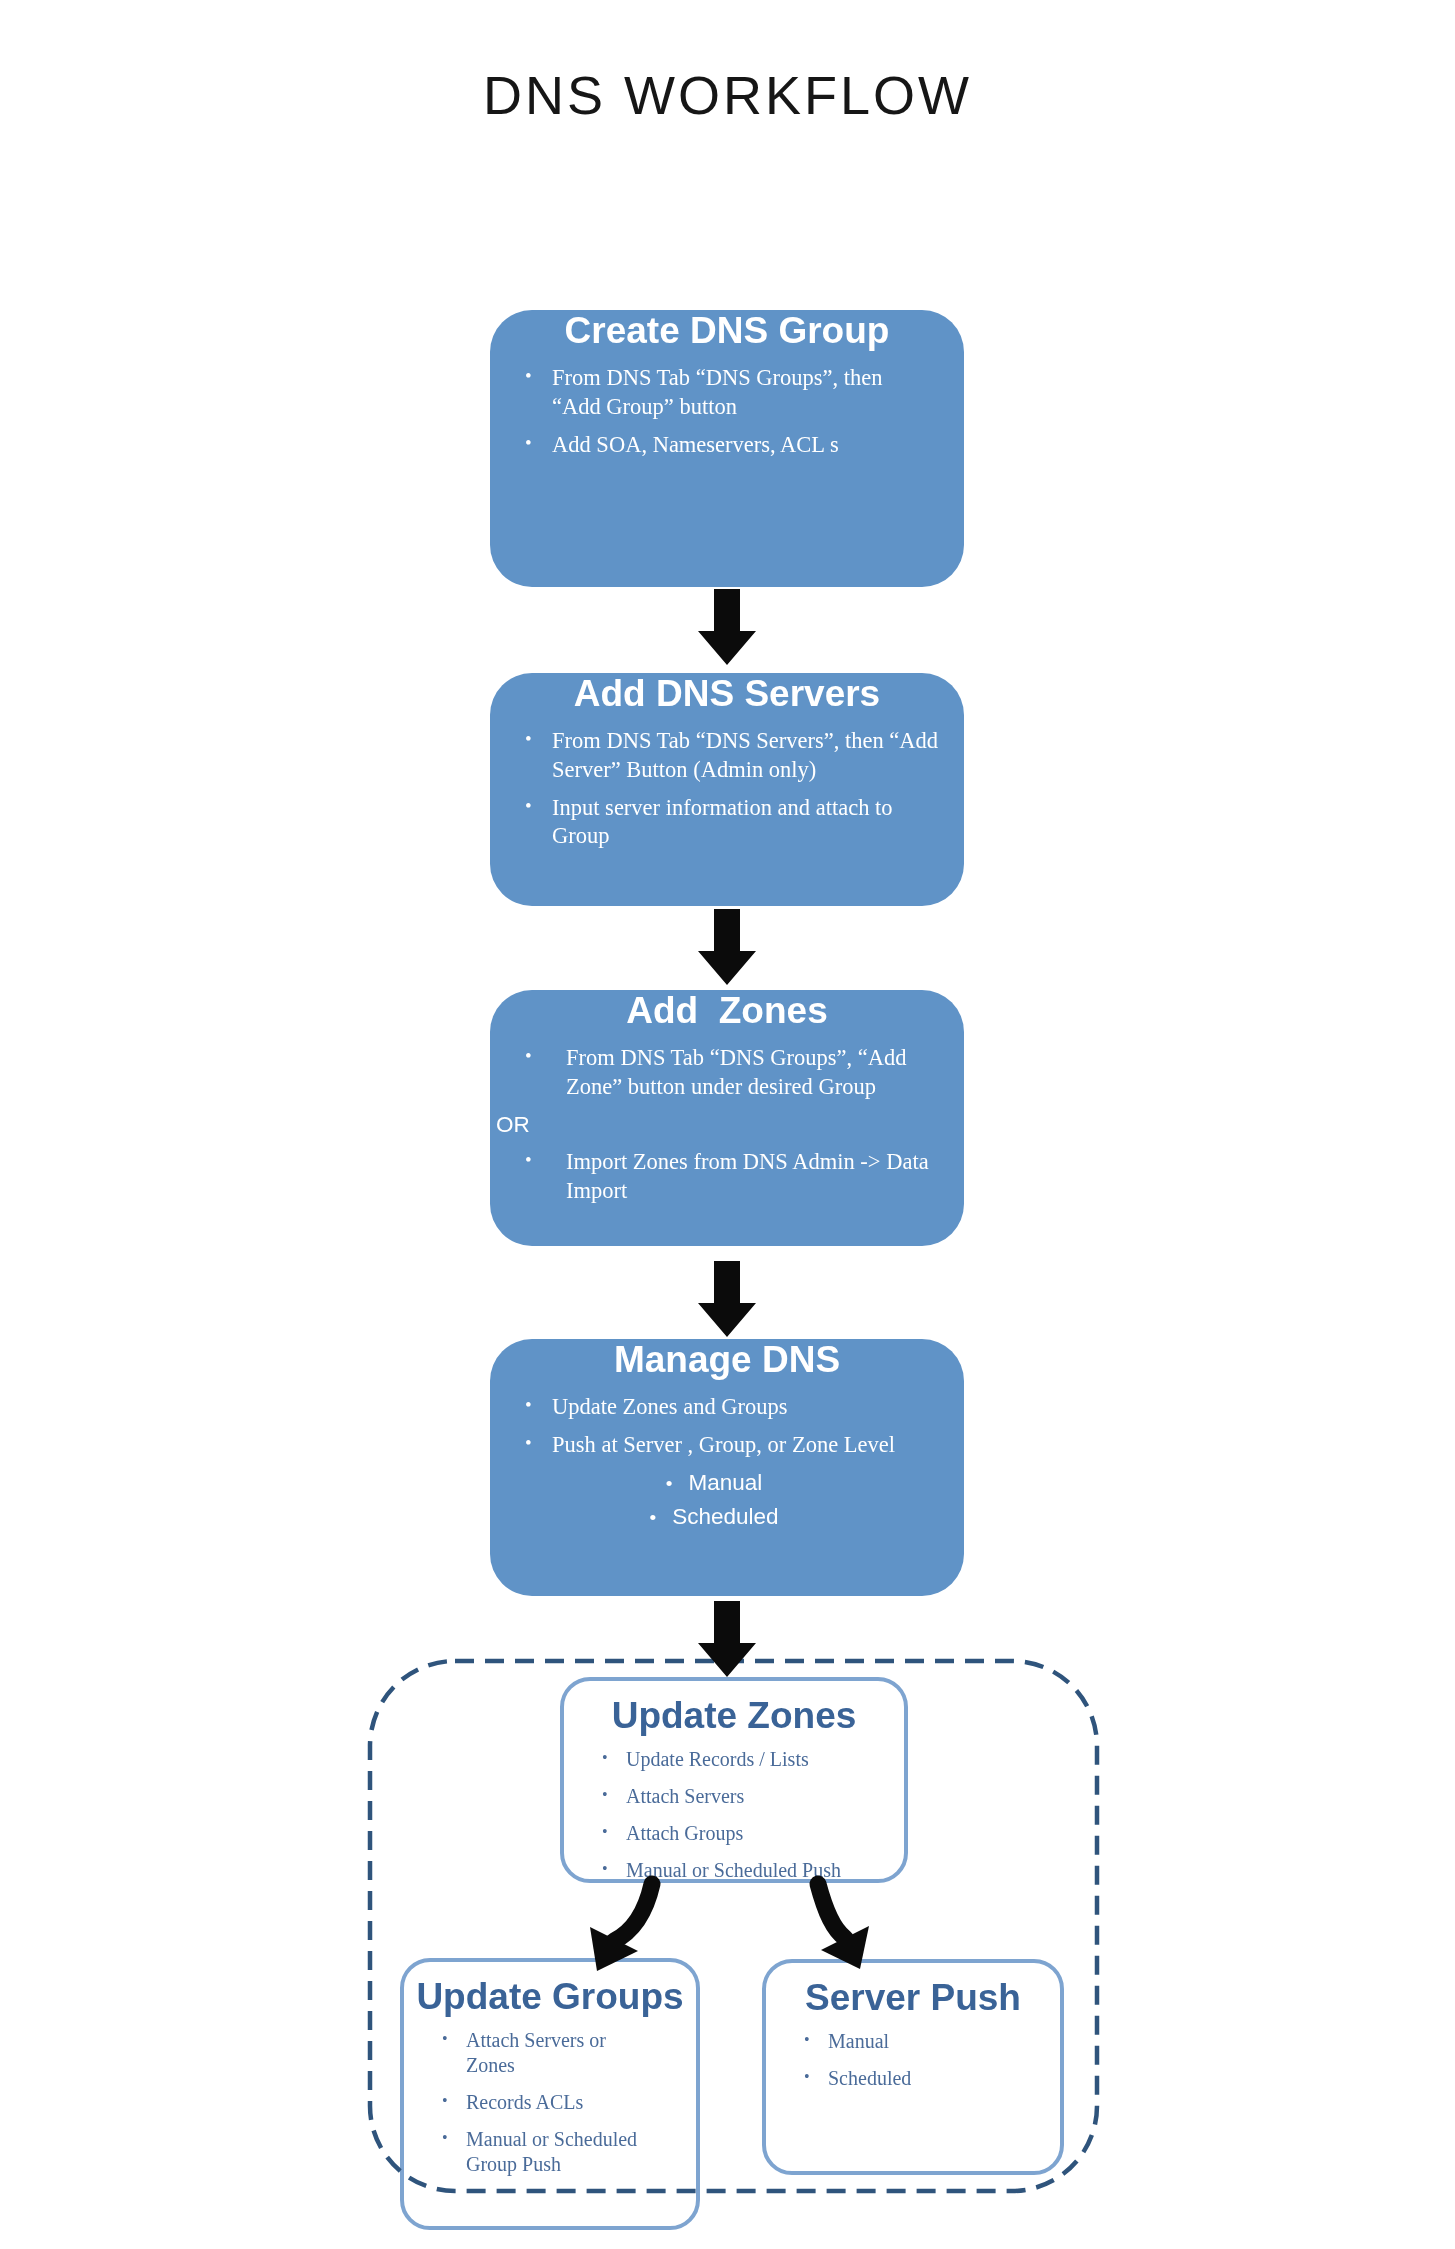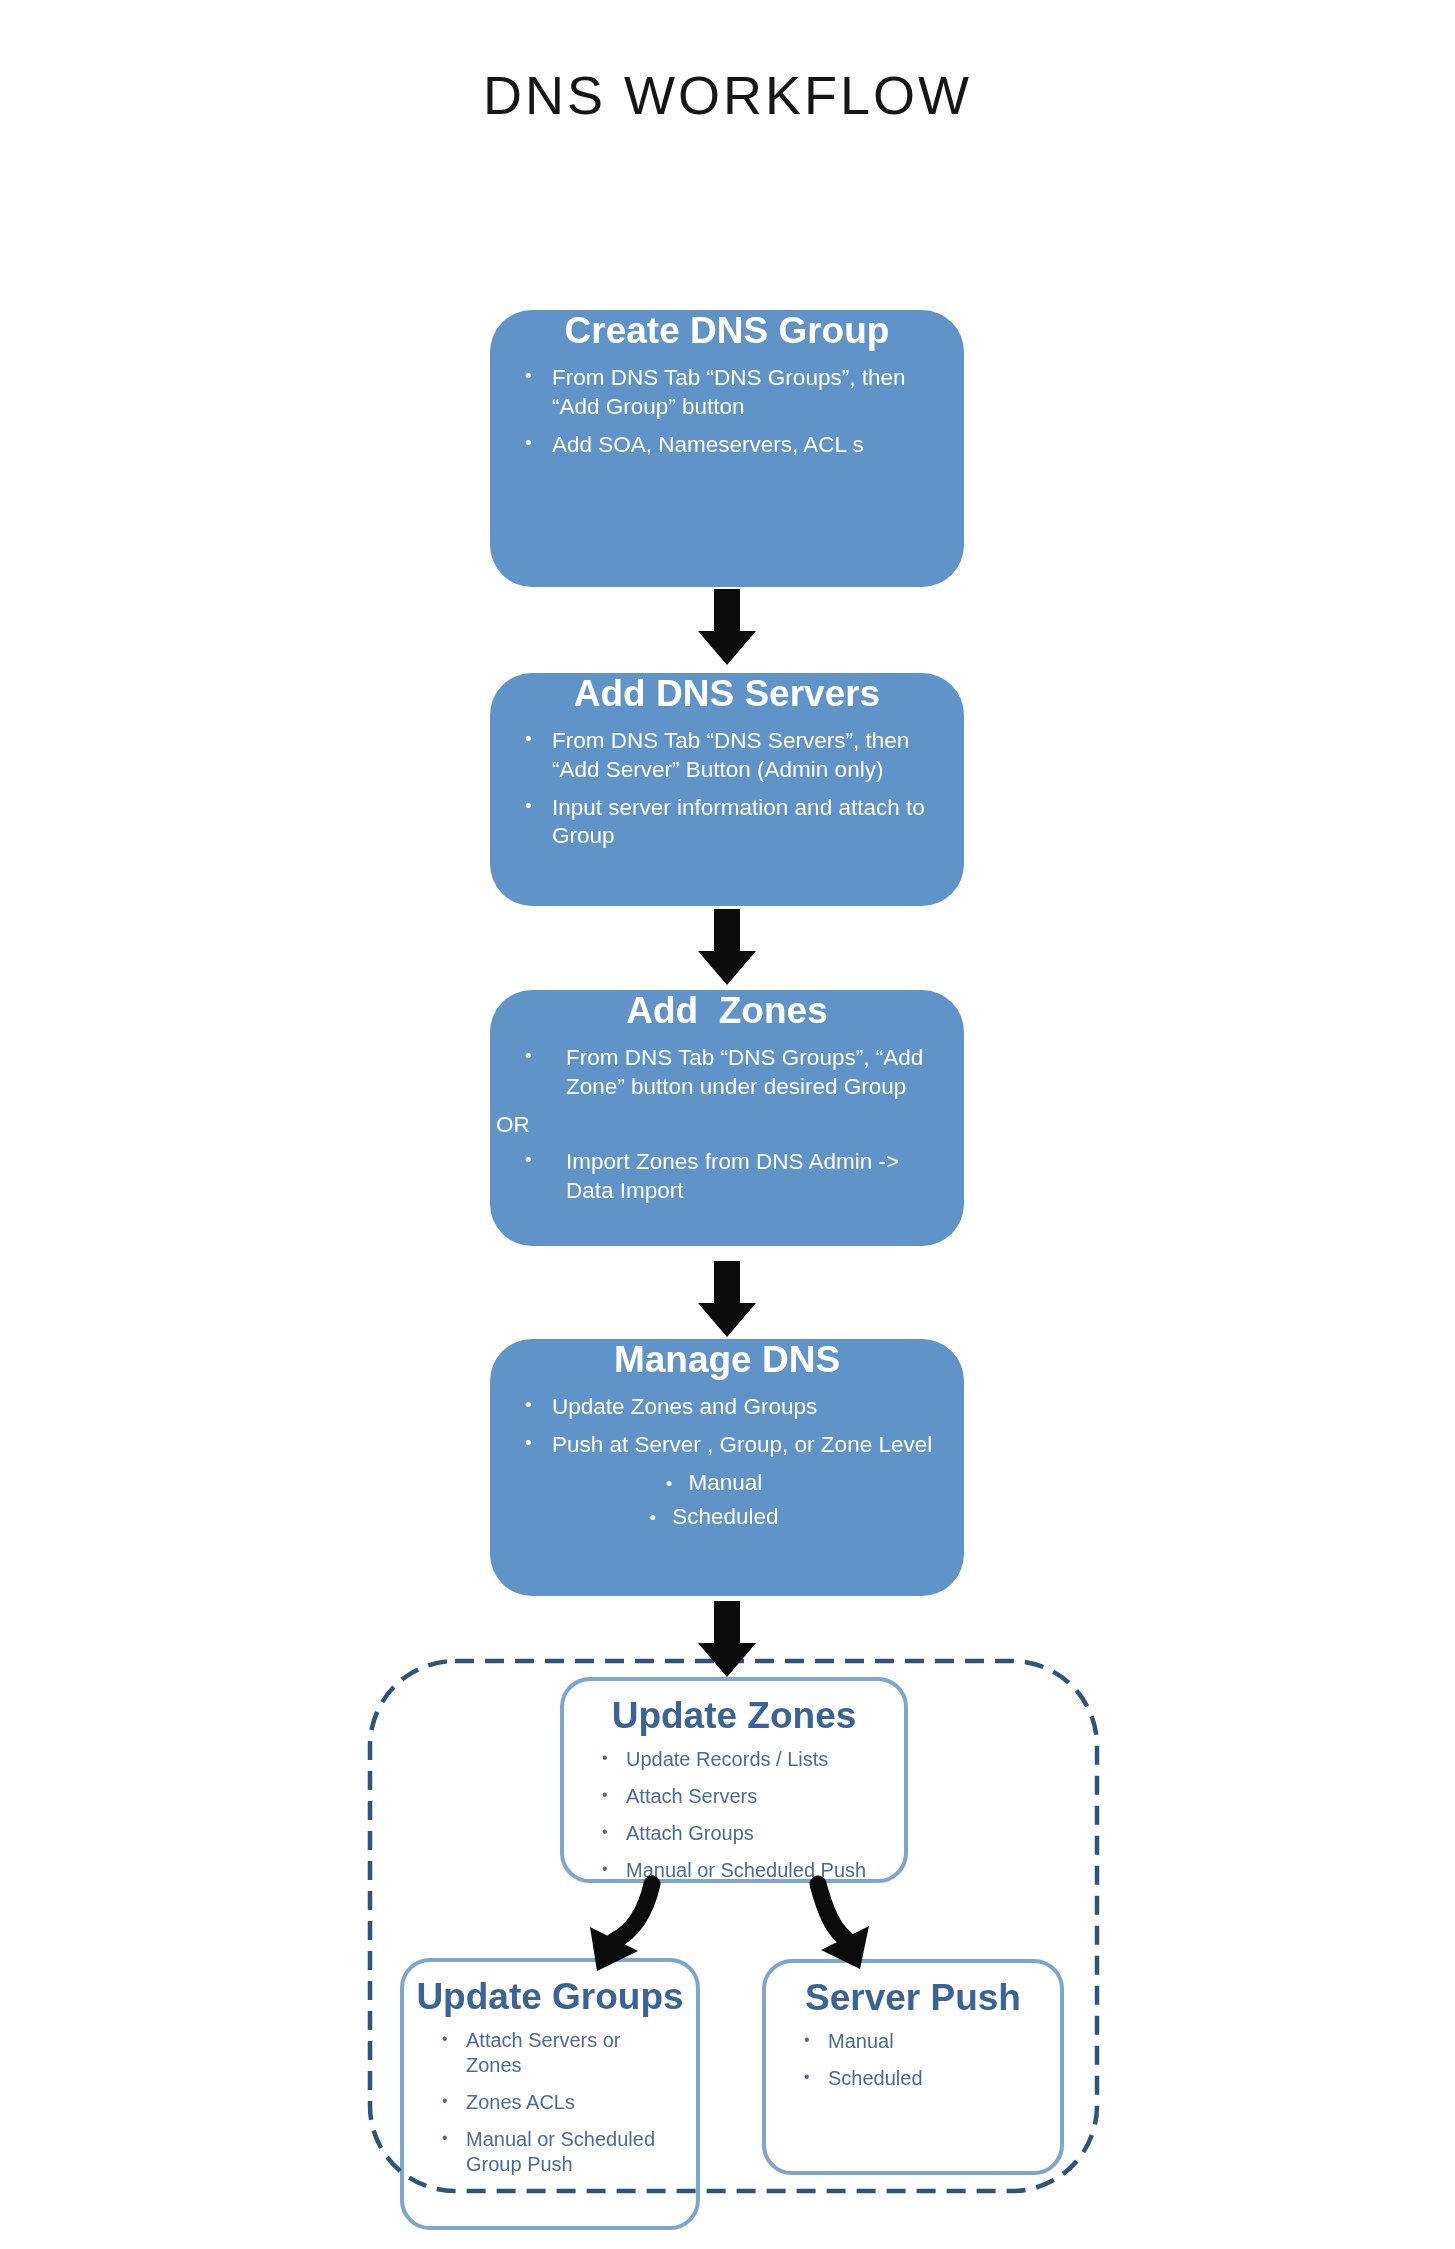--- a/index.html
+++ b/index.html
@@ -31,21 +31,21 @@
   .flow-title{
     text-align:center;font-weight:bold;font-size:37px;
     margin:0 10px 12px 10px;
     white-space:pre-wrap;
   }
   .flow-items{font-size:22.5px;line-height:1.28;}
   .fb1 .flow-items{margin:0 34px 0 62px;}
   .fb2 .flow-items{margin:0 18px 0 62px;}
   .fb3 .flow-items{margin:0 20px 0 76px;}
   .fb4 .flow-items{margin:0 8px 0 62px;}
-  .bul{position:relative;margin-bottom:9px;}
+  .bul{position:relative;margin-bottom:9px;font-family:Liberation Serif, serif;}
   .bul::before{
     content:"\2022";
     position:absolute;left:-27px;top:0px;
     font-size:0.85em;
   }
   .fb3 .bul::before{left:-41px;}
   .or-label{margin:2px 0 9px -70px;}
   .nw{white-space:nowrap;}
   .subwrap{margin-right:80px;text-align:center;}
   .subbul{margin-bottom:6px;}
@@ -131,21 +131,21 @@
       <div class="bul">Attach Servers</div>
       <div class="bul">Attach Groups</div>
       <div class="bul">Manual or Scheduled Push</div>
     </div>
   </div>
 
   <div class="detail-box db-update-groups">
     <div class="detail-title">Update Groups</div>
     <div class="detail-items">
       <div class="bul">Attach Servers or Zones</div>
-      <div class="bul">Zones ACLs</div>
+      <div class="bul">Records ACLs</div>
       <div class="bul">Manual or Scheduled Group Push</div>
     </div>
   </div>
 
   <div class="detail-box db-server-push">
     <div class="detail-title">Server Push</div>
     <div class="detail-items">
       <div class="bul">Manual</div>
       <div class="bul">Scheduled</div>
     </div>

